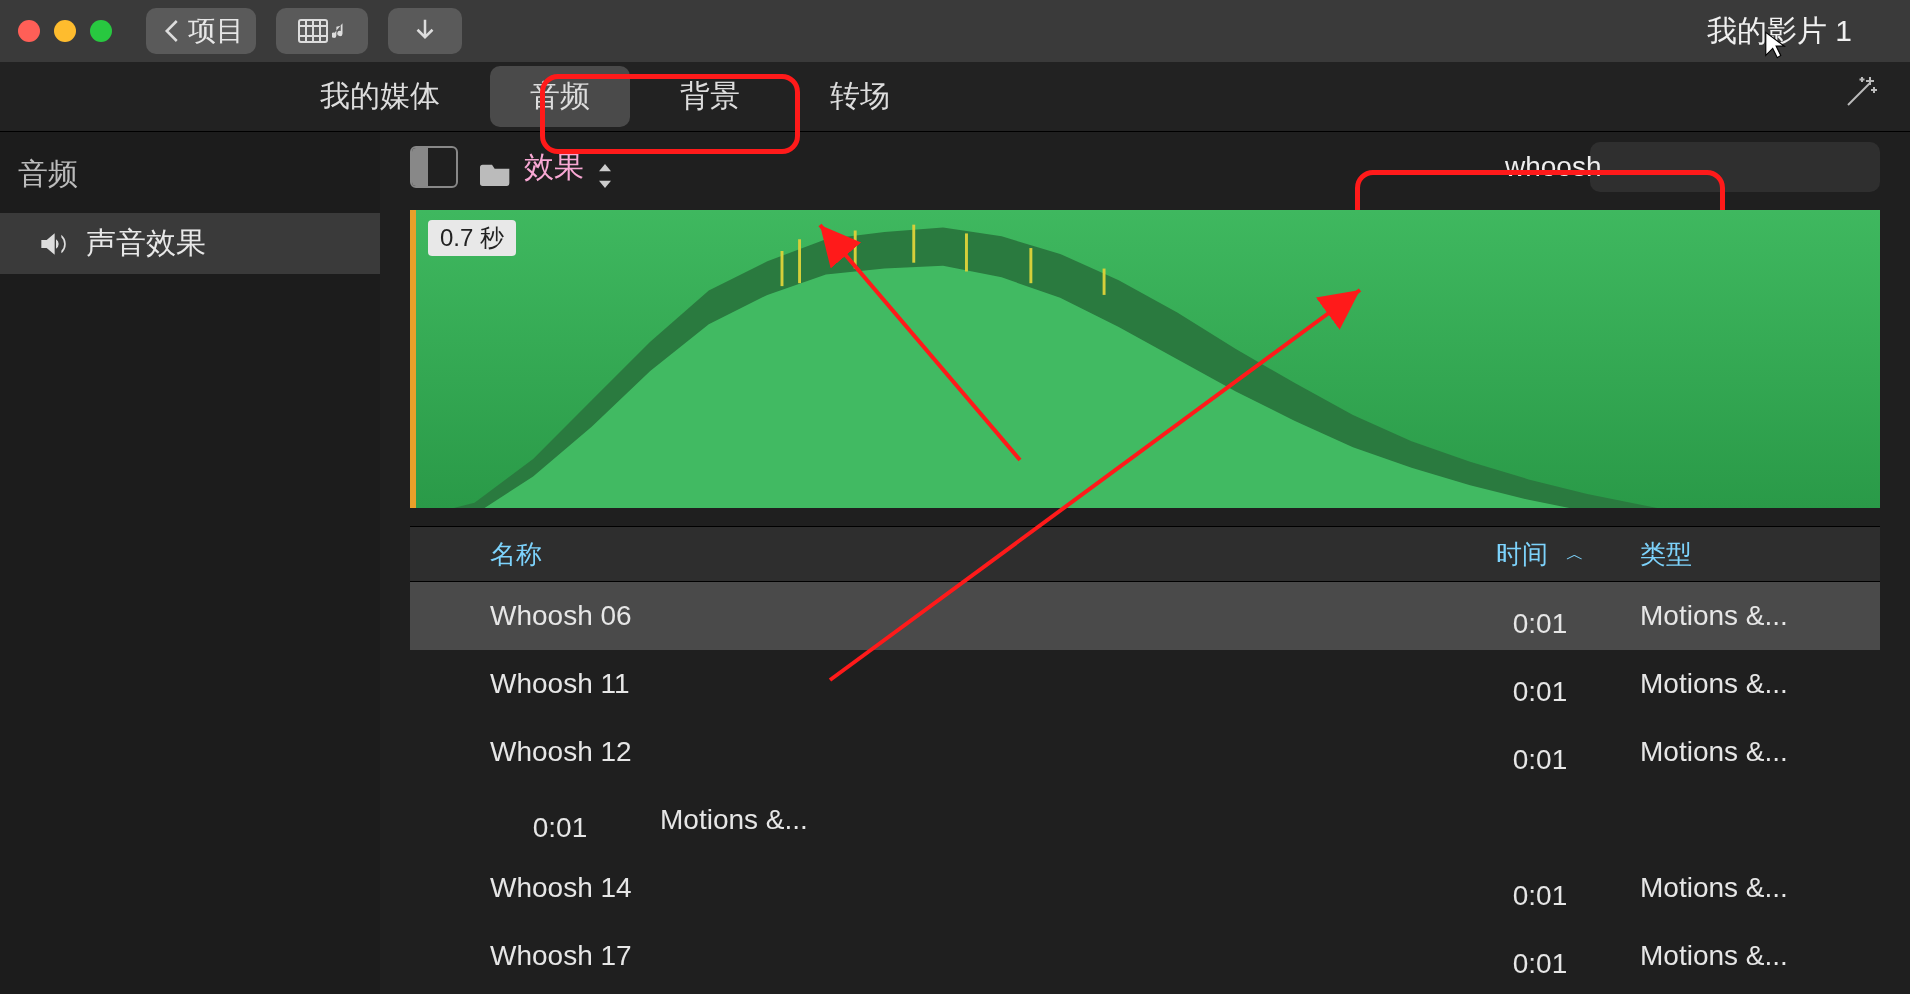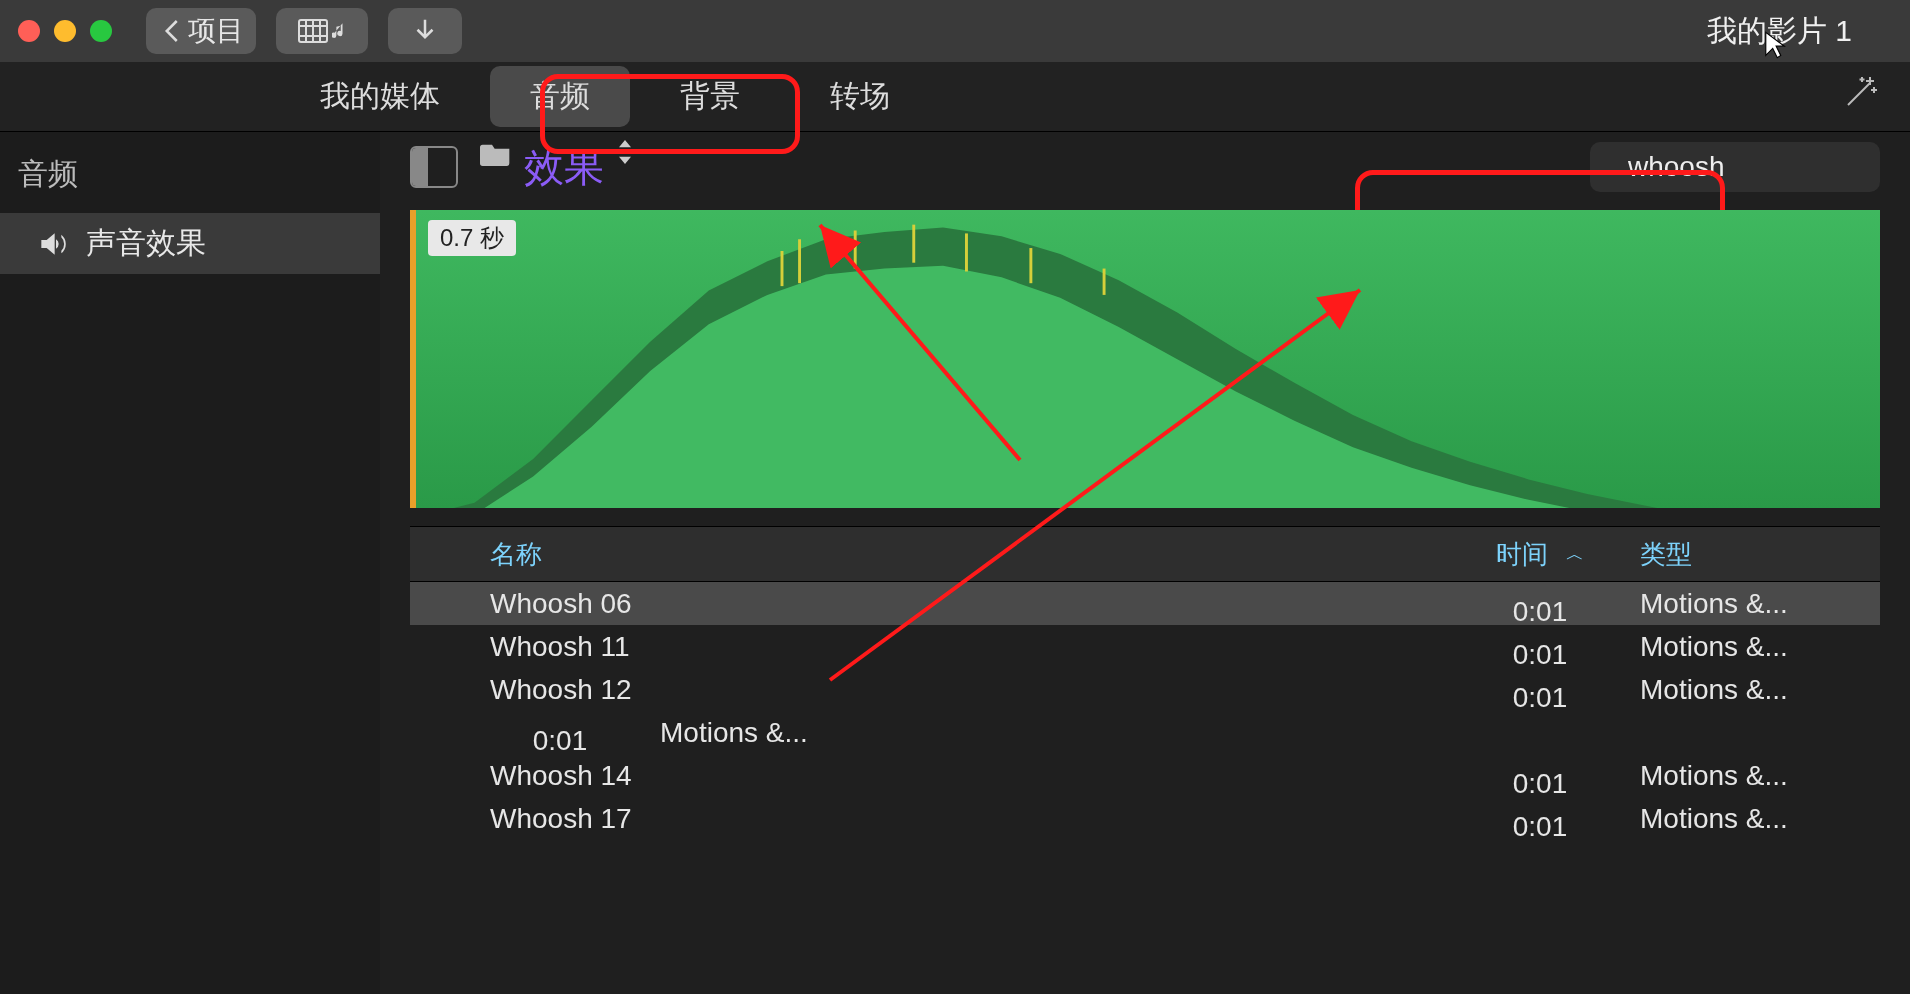--- a/index.html
+++ b/index.html
@@ -32,41 +32,41 @@
 .side-title { font-size: 30px; color: #bbb; padding: 0 0 18px 18px; }
 .side-item { display: flex; align-items: center; gap: 18px; font-size: 30px; color: #e8e8e8; padding: 10px 0 10px 36px; cursor: pointer; }
 .side-item.active { background: #3a3a3a; }
 .side-item svg { width: 32px; height: 32px; fill: #ddd; }
 
 
 .main { flex: 1; background: #1f1f1f; display: flex; flex-direction: column; }
 .browser-bar { height: 70px; display: flex; align-items: center; gap: 22px; padding: 0 30px; }
 .panel-toggle { width: 48px; height: 42px; border: 2px solid #888; border-radius: 6px; position: relative; cursor: pointer; }
 .panel-toggle::before { content: ""; position: absolute; left: 0; top: 0; bottom: 0; width: 16px; background: #888; border-radius: 4px 0 0 4px; }
-.folder-drop { display: flex; align-items: flex-start; gap: 12px; font-size: 40px; color: #8b5cf6; cursor: pointer; }
+.folder-drop { display: flex; align-items: flex-end; gap: 12px; font-size: 30px; color: #f9a8d4; cursor: pointer; }
 .folder-drop svg.folder { width: 32px; height: 28px; fill: #bbb; }
 .folder-drop svg.chev { width: 18px; height: 24px; fill: #ccc; }
-.search-wrap { margin-left: auto; display: flex; align-items: center; background: #2f2f2f; border-radius: 10px; height: 50px; padding: 0 14px; gap: 12px; width: 290px; cursor: text; }
+.search-wrap { margin-left: auto; display: flex; align-items: center; background: #2f2f2f; border-radius: 10px; height: 50px; padding: 0 14px; gap: 12px; width: 290px; cursor: text; justify-content: flex-end; }
 .search-wrap svg { width: 24px; height: 24px; stroke: #bbb; fill: none; stroke-width: 2.5; }
 .search-wrap input { flex: 1; background: transparent; border: none; outline: none; color: #eee; font-size: 28px; }
 
 
 .waveform { position: relative; margin: 8px 30px 0 30px; height: 298px; background: linear-gradient(#3fb85f, #2a9a48); border-left: 6px solid #e8a02a; overflow: hidden; }
 .wave-dur { position: absolute; top: 10px; left: 12px; background: #e8e8e8; color: #222; font-size: 24px; padding: 2px 12px; border-radius: 4px; }
 .wave-svg { position: absolute; inset: 0; }
 
 
 .tbl-head { display: flex; align-items: center; height: 56px; background: #2e2e2e; margin: 18px 30px 0 30px; font-size: 26px; color: #7dd3fc; border-top: 1px solid #000; border-bottom: 1px solid #000; }
 .col-pad { width: 70px; }
 .col-name { flex: 1; padding-left: 10px; }
 .col-time { width: 160px; text-align: center; display: flex; align-items: center; justify-content: center; gap: 18px; }
 .col-type { width: 260px; padding-left: 20px; }
 .sort-caret { font-size: 18px; }
 .tbl-body { margin: 0 30px; }
-.tbl-row { display: flex; align-items: center; height: 43px; font-size: 28px; color: #e6e6e6; cursor: pointer; }
+.tbl-row { display: flex; align-items: center; height: 68px; font-size: 28px; color: #e6e6e6; cursor: pointer; }
 .tbl-row.sel { background: #4a4a4a; }
 .tbl-row .col-time { font-variant-numeric: tabular-nums; margin-top: 16px; }
 
 
 svg.anno { position: absolute; pointer-events: none; overflow: visible; }
 .cursor { position: absolute; font-size: 28px; color: #fff; }
 </style>
 </head>
 <body>
 

